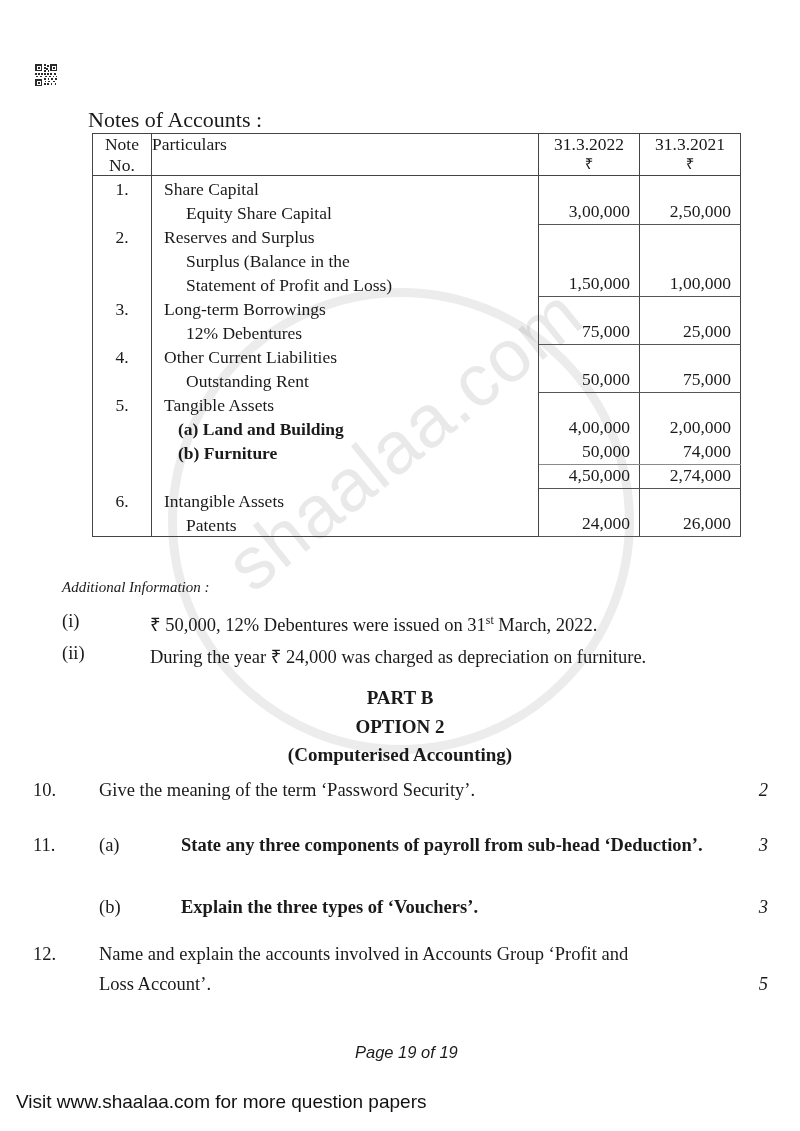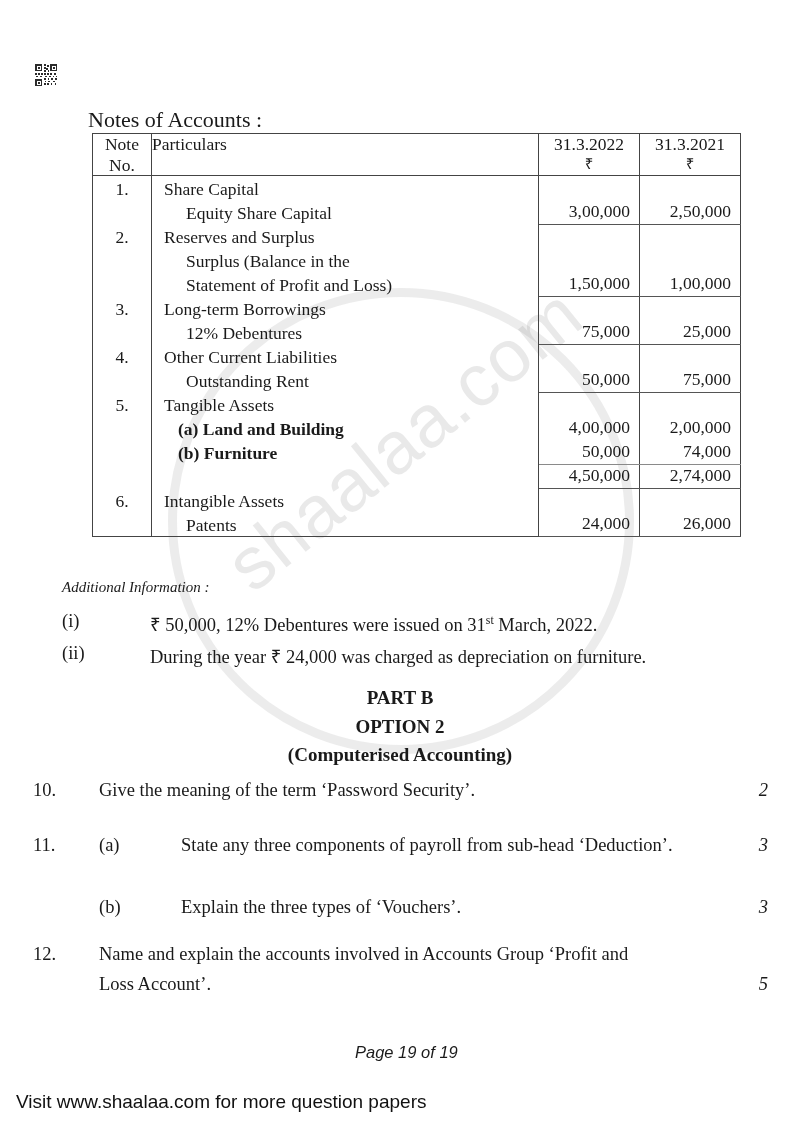--- a/index.html
+++ b/index.html
@@ -142,21 +142,21 @@
   }
   #part-b   { top: 687px; }
   #option-2 { top: 716px; }
   #comp-acc { top: 744px; }
 
   
   .q { position: absolute; font-size: 18.5px; }
   .q .num { position: absolute; left: 0; top: 0; font-weight: normal; }
   .q .sub { position: absolute; left: 66px; top: 0; }
   .q .body { position: absolute; left: 66px; top: 0; }
-  .q .body.sub-ind { left: 148px; }
+  .q .body.sub-ind { left: 148px; font-weight: bold; }
   .q .marks {
     position: absolute;
     right: 0; top: 0;
     font-style: italic;
   }
   #q10 { left: 33px; top: 780px; width: 735px; }
   #q11a { left: 33px; top: 835px; width: 735px; }
   #q11-or {
     position: absolute;
     left: 0; top: 866px;

